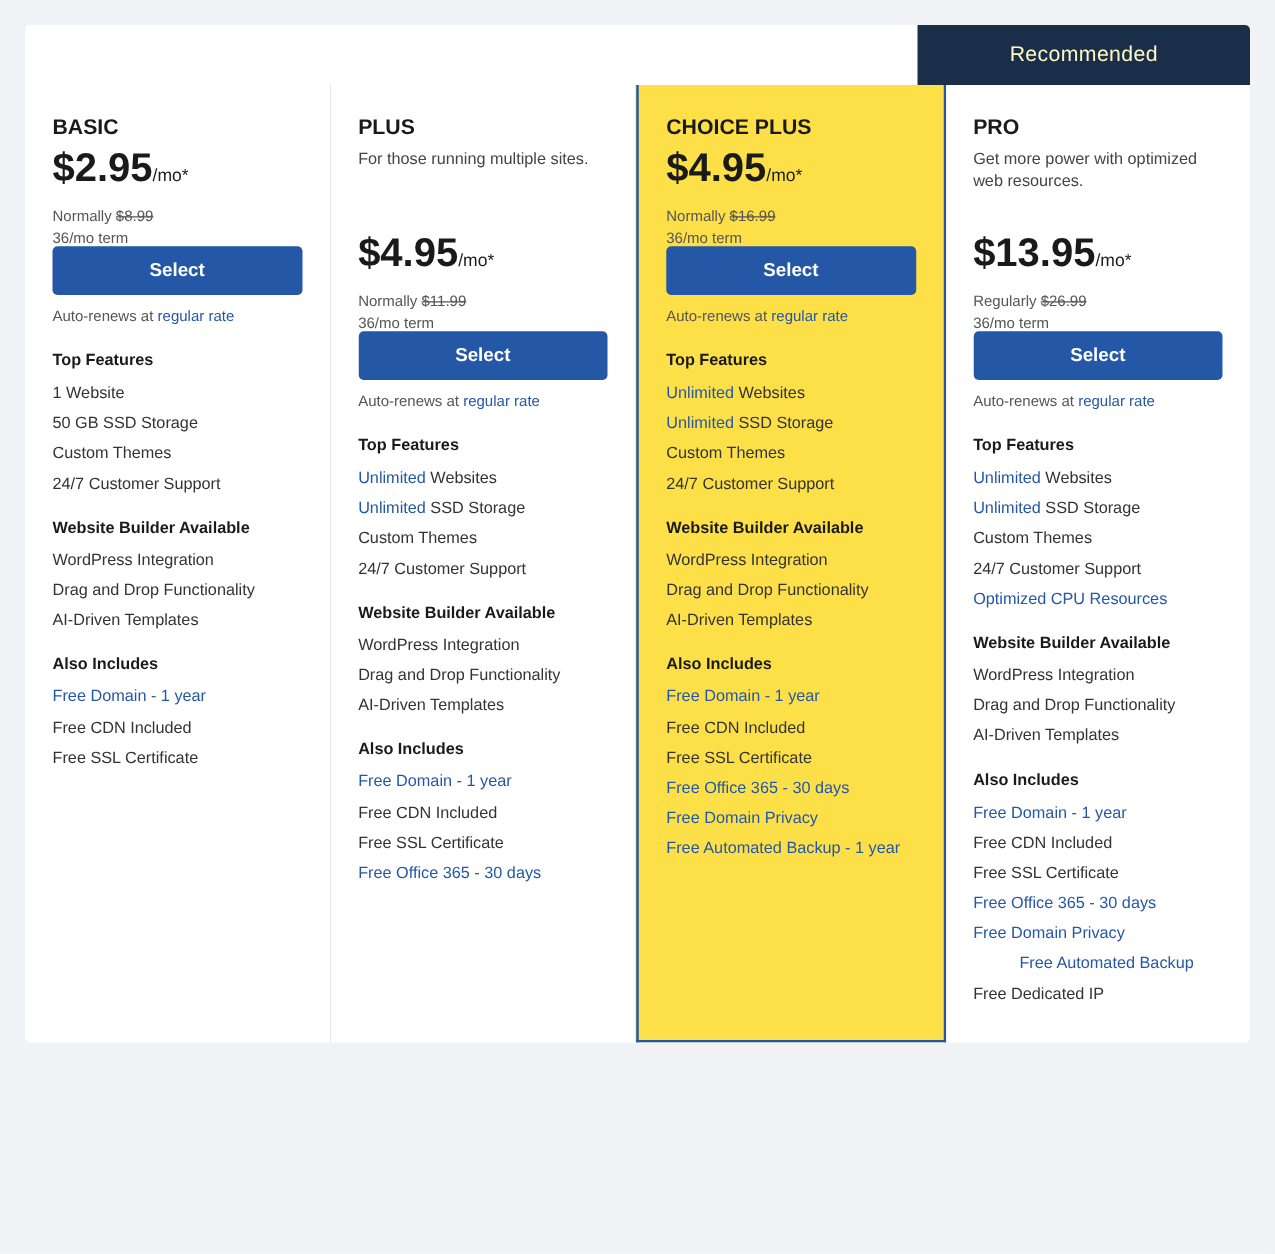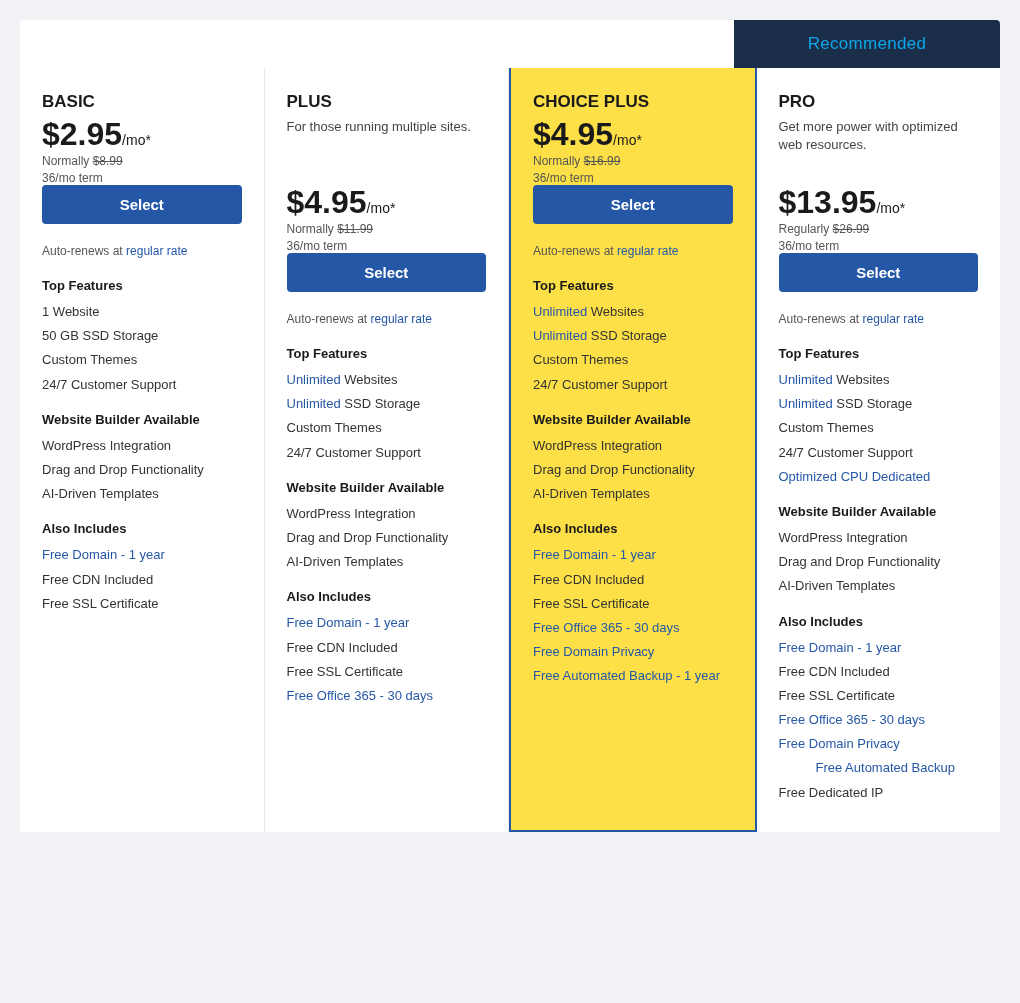--- a/index.html
+++ b/index.html
@@ -47,21 +47,21 @@
       color: #444;
       line-height: 1.4;
       min-height: 52px;
       margin-bottom: 16px;
     }
     .plan-price {
       font-size: 32px;
       font-weight: 700;
       color: #1a1a1a;
       line-height: 1;
-      margin-bottom: 4px;
+      margin-bottom: 16px;
     }
     .plan-price .per-mo {
       font-size: 14px;
       font-weight: 400;
     }
     .price-note {
       font-size: 12px;
       color: #555;
       margin-bottom: 3px;
     }
@@ -77,21 +77,21 @@
       width: 100%;
       background: #2557a7;
       color: #fff;
       border: none;
       border-radius: 4px;
       padding: 11px 0;
       font-size: 15px;
       font-weight: 600;
       cursor: pointer;
       text-align: center;
-      margin-bottom: 20px;
+      margin-bottom: 10px;
     }
     .auto-renew {
       font-size: 12px;
       color: #555;
       margin-bottom: 20px;
     }
     .auto-renew a {
       color: #2557a7;
       text-decoration: none;
     }
@@ -116,21 +116,21 @@
     }
     .recommended-header-row {
       display: flex;
     }
     .rec-spacer {
       flex: 3;
     }
     .rec-label {
       flex: 1;
       background: #1a2e4a;
-      color: #0ea5e9;
+      color: #fef9c3;
       text-align: center;
       padding: 14px;
       font-size: 17px;
       letter-spacing: 0.3px;
     }
   </style>
 </head>
 <body>
 
 <div class="pricing-wrapper">
@@ -218,21 +218,21 @@
         <div class="plan-price">$13.95<span class="per-mo">/mo*</span></div>
         <div class="price-note">Regularly <span class="strikethrough">$26.99</span></div>
         <div class="price-term">36/mo term</div>
         <button class="select-btn">Select</button>
         <div class="auto-renew">Auto-renews at <a href="#">regular rate</a></div>
         <div class="section-label">Top Features</div>
         <div class="feature-item"><span class="link" style="color:#2557a7">Unlimited</span> Websites</div>
         <div class="feature-item"><span class="link" style="color:#2557a7">Unlimited</span> SSD Storage</div>
         <div class="feature-item">Custom Themes</div>
         <div class="feature-item">24/7 Customer Support</div>
-        <div class="feature-item"><span class="link" style="color:#2557a7">Optimized CPU Dedicated</span></div>
+        <div class="feature-item"><span class="link" style="color:#2557a7">Optimized CPU Resources</span></div>
         <div class="section-label section-spacer">Website Builder Available</div>
         <div class="feature-item">WordPress Integration</div>
         <div class="feature-item">Drag and Drop Functionality</div>
         <div class="feature-item">AI-Driven Templates</div>
         <div class="section-label section-spacer">Also Includes</div>
         <div class="feature-item"><a href="#" style="color:#2557a7;text-decoration:none;">Free Domain - 1 year</a></div>
         <div class="feature-item">Free CDN Included</div>
         <div class="feature-item">Free SSL Certificate</div>
         <div class="feature-item"><a href="#" style="color:#2557a7;text-decoration:none;">Free Office 365 - 30 days</a></div>
         <div class="feature-item"><a href="#" style="color:#2557a7;text-decoration:none;">Free Domain Privacy</a></div>

